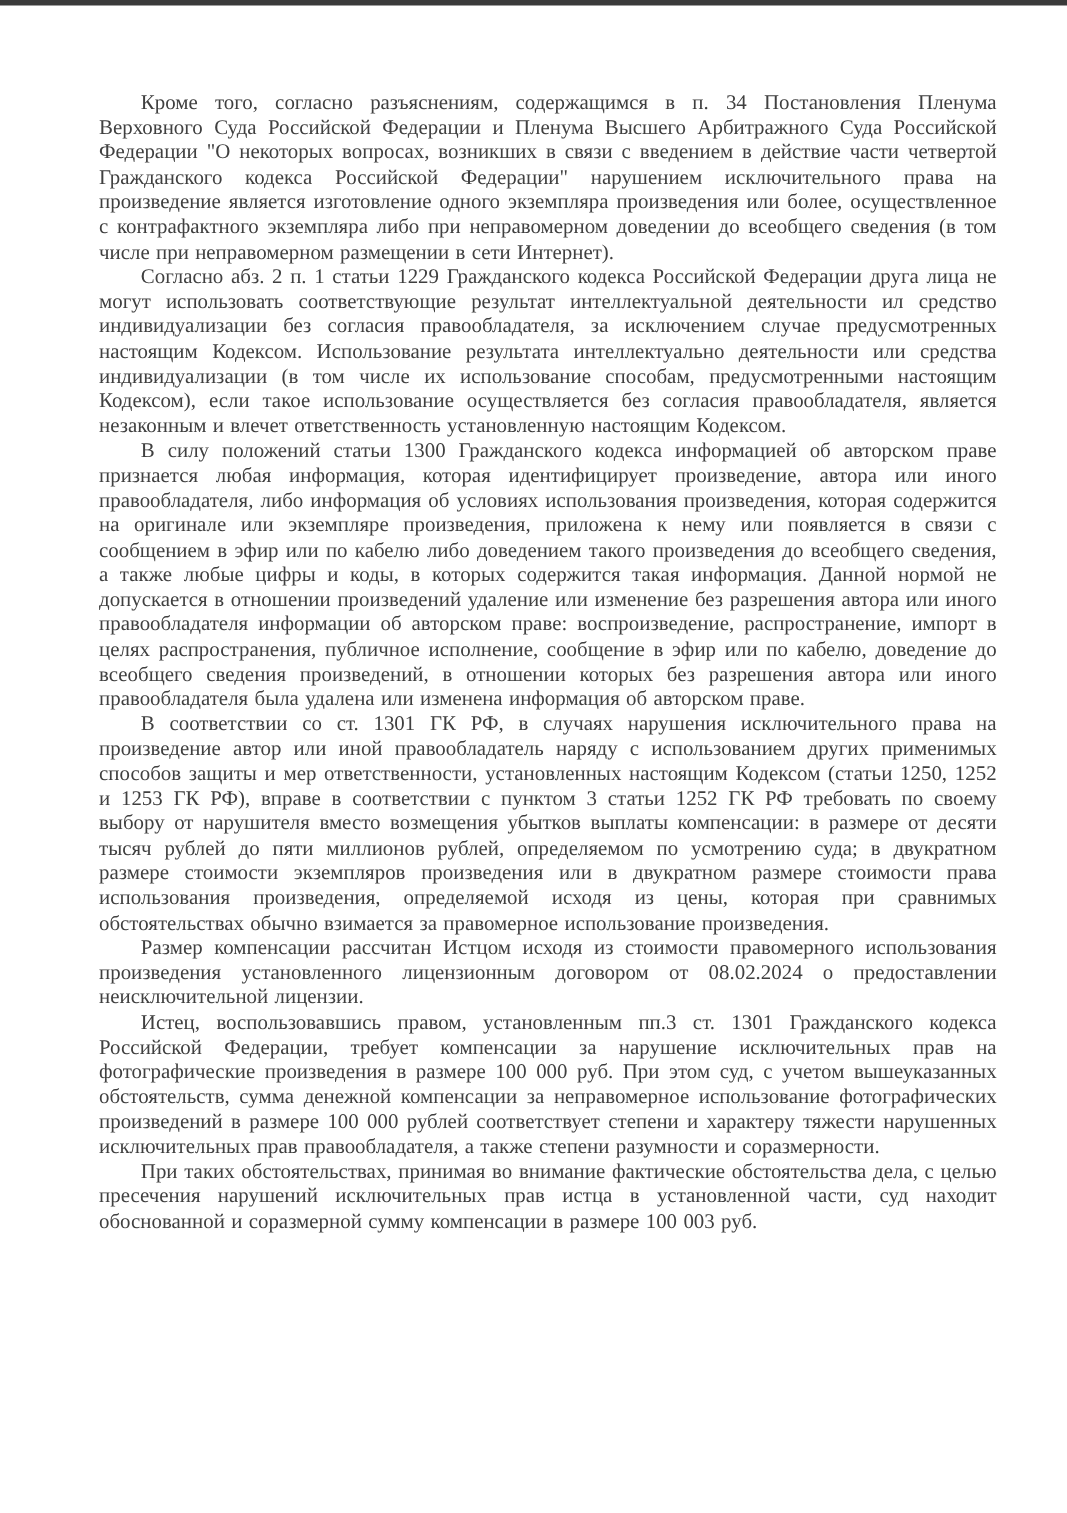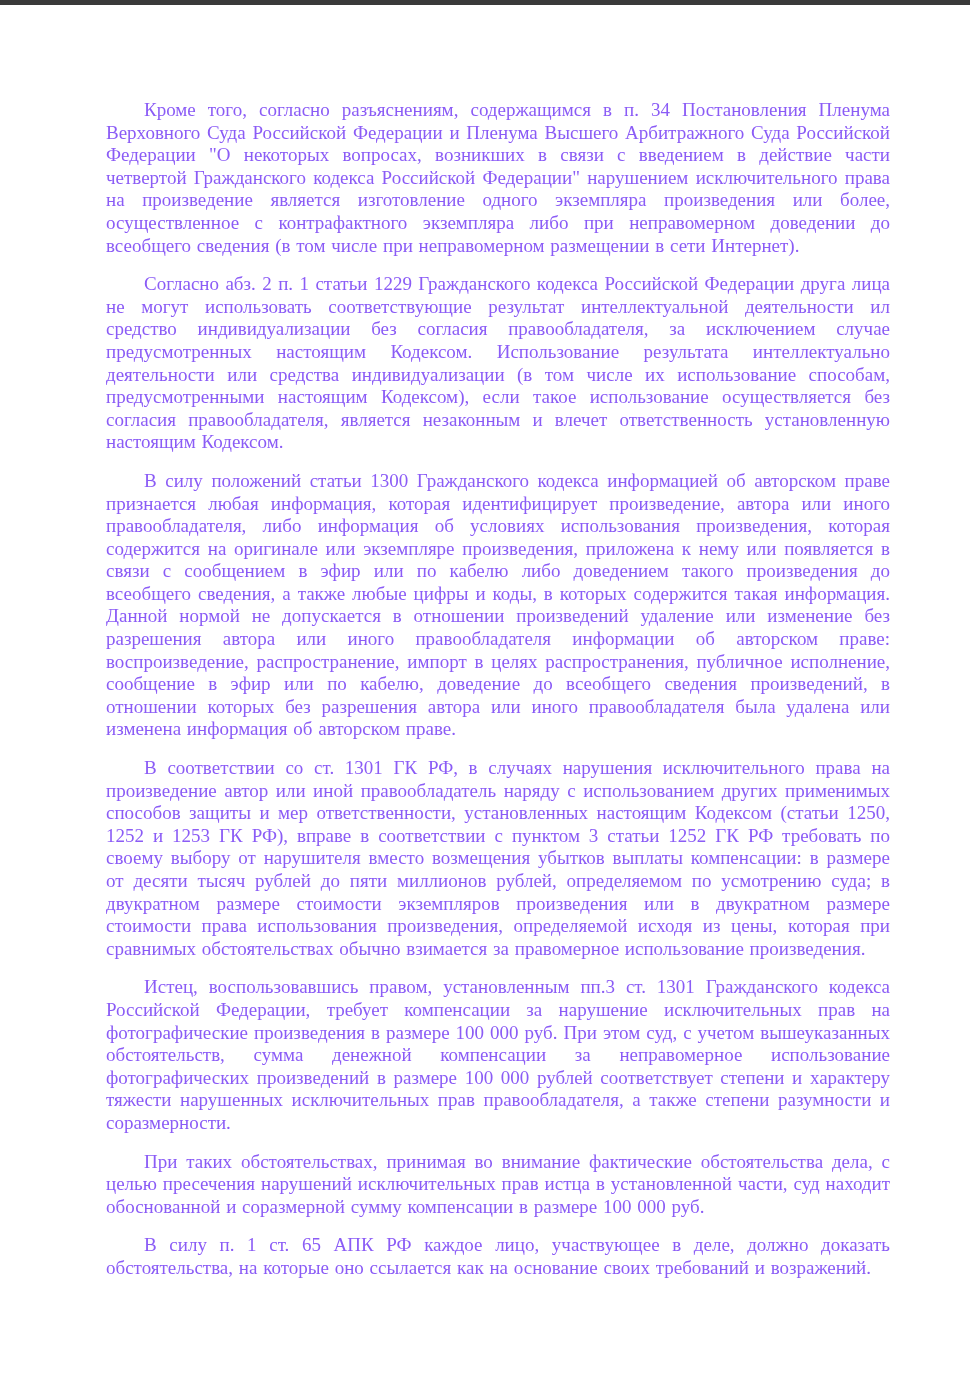--- a/index.html
+++ b/index.html
@@ -22,36 +22,36 @@
     height: 5px;
     background: #3a3a3a;
   }
   .doc-body {
     position: absolute;
     top: 83px;
     left: 90px;
     width: 816px;
   }
   .doc-body p {
-    margin: 16px;
+    margin: 0;
     padding: 0;
     text-indent: 38px;
     text-align: justify;
     font-size: 19px;
     line-height: 22.6px;
-    color: #8b5cf6;
+    color: #404040;
     word-spacing: 1px;
   }
 </style>
 </head>
 <body style="background: rgb(255, 255, 255);">
 
 <div class="top-edge-bar" style="background: rgb(58, 58, 58);"></div>
 
 <div class="doc-body" style="color: rgb(0, 0, 0);">
   <p>Кроме того, согласно разъяснениям, содержащимся в п. 34 Постановления Пленума Верховного Суда Российской Федерации и Пленума Высшего Арбитражного Суда Российской Федерации "О некоторых вопросах, возникших в связи с введением в действие части четвертой Гражданского кодекса Российской Федерации" нарушением исключительного права на произведение является изготовление одного экземпляра произведения или более, осуществленное с контрафактного экземпляра либо при неправомерном доведении до всеобщего сведения (в том числе при неправомерном размещении в сети Интернет).</p>
   <p>Согласно абз. 2 п. 1 статьи 1229 Гражданского кодекса Российской Федерации друга лица не могут использовать соответствующие результат интеллектуальной деятельности ил средство индивидуализации без согласия правообладателя, за исключением случае предусмотренных настоящим Кодексом. Использование результата интеллектуально деятельности или средства индивидуализации (в том числе их использование способам, предусмотренными настоящим Кодексом), если такое использование осуществляется без согласия правообладателя, является незаконным и влечет ответственность установленную настоящим Кодексом.</p>
   <p>В силу положений статьи 1300 Гражданского кодекса информацией об авторском праве признается любая информация, которая идентифицирует произведение, автора или иного правообладателя, либо информация об условиях использования произведения, которая содержится на оригинале или экземпляре произведения, приложена к нему или появляется в связи с сообщением в эфир или по кабелю либо доведением такого произведения до всеобщего сведения, а также любые цифры и коды, в которых содержится такая информация. Данной нормой не допускается в отношении произведений удаление или изменение без разрешения автора или иного правообладателя информации об авторском праве: воспроизведение, распространение, импорт в целях распространения, публичное исполнение, сообщение в эфир или по кабелю, доведение до всеобщего сведения произведений, в отношении которых без разрешения автора или иного правообладателя была удалена или изменена информация об авторском праве.</p>
   <p>В соответствии со ст. 1301 ГК РФ, в случаях нарушения исключительного права на произведение автор или иной правообладатель наряду с использованием других применимых способов защиты и мер ответственности, установленных настоящим Кодексом (статьи 1250, 1252 и 1253 ГК РФ), вправе в соответствии с пунктом 3 статьи 1252 ГК РФ требовать по своему выбору от нарушителя вместо возмещения убытков выплаты компенсации: в размере от десяти тысяч рублей до пяти миллионов рублей, определяемом по усмотрению суда; в двукратном размере стоимости экземпляров произведения или в двукратном размере стоимости права использования произведения, определяемой исходя из цены, которая при сравнимых обстоятельствах обычно взимается за правомерное использование произведения.</p>
+  <p>Размер компенсации рассчитан Истцом исходя из стоимости правомерного использования произведения установленного лицензионным договором от 08.02.2024 о предоставлении неисключительной лицензии.</p>
   <p>Истец, воспользовавшись правом, установленным пп.3 ст. 1301 Гражданского кодекса Российской Федерации, требует компенсации за нарушение исключительных прав на фотографические произведения в размере 100 000 руб. При этом суд, с учетом вышеуказанных обстоятельств, сумма денежной компенсации за неправомерное использование фотографических произведений в размере 100 000 рублей соответствует степени и характеру тяжести нарушенных исключительных прав правообладателя, а также степени разумности и соразмерности.</p>
-  <p>При таких обстоятельствах, принимая во внимание фактические обстоятельства дела, с целью пресечения нарушений исключительных прав истца в установленной части, суд находит обоснованной и соразмерной сумму компенсации в размере 100 000 руб.</p>
-  <p>В силу п. 1 ст. 65 АПК РФ каждое лицо, участвующее в деле, должно доказать обстоятельства, на которые оно ссылается как на основание своих требований и возражений.</p>
+  <p>При таких обстоятельствах, принимая во внимание фактические обстоятельства дела, с целью пресечения нарушений исключительных прав истца в установленной части, суд находит обоснованной и соразмерной сумму компенсации в размере 100 003 руб.</p>
 </div>
 
 </body></html>

